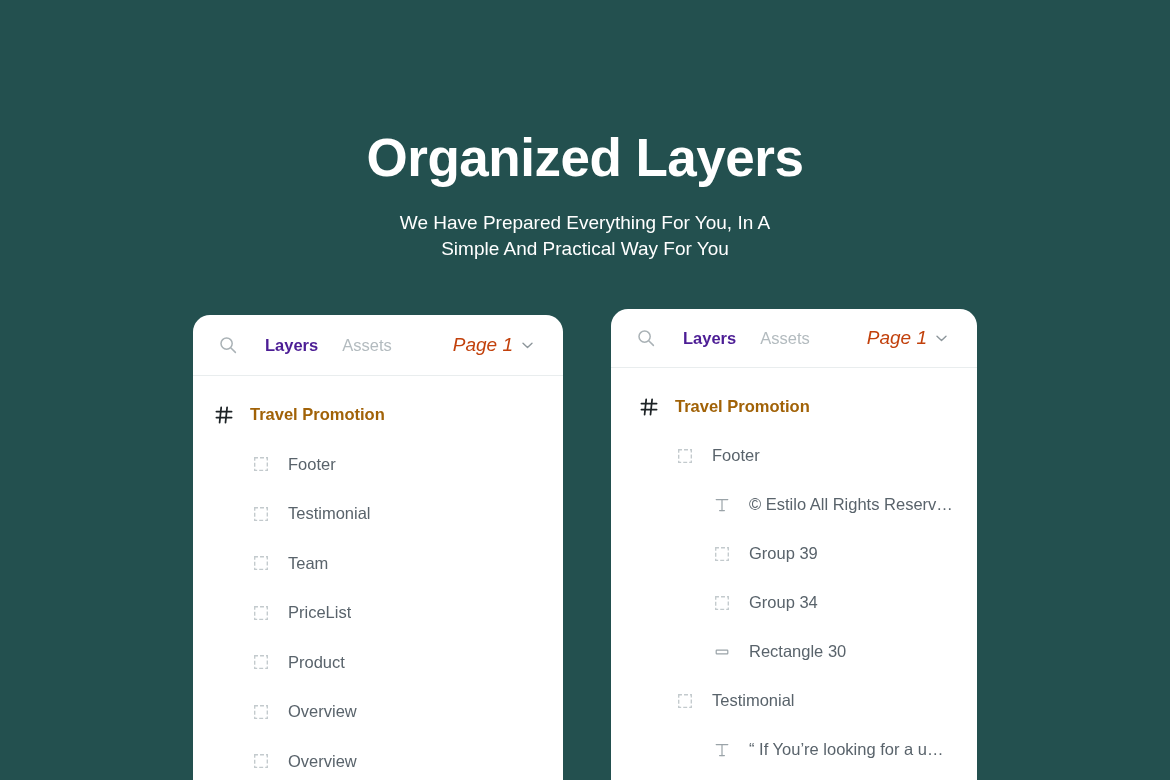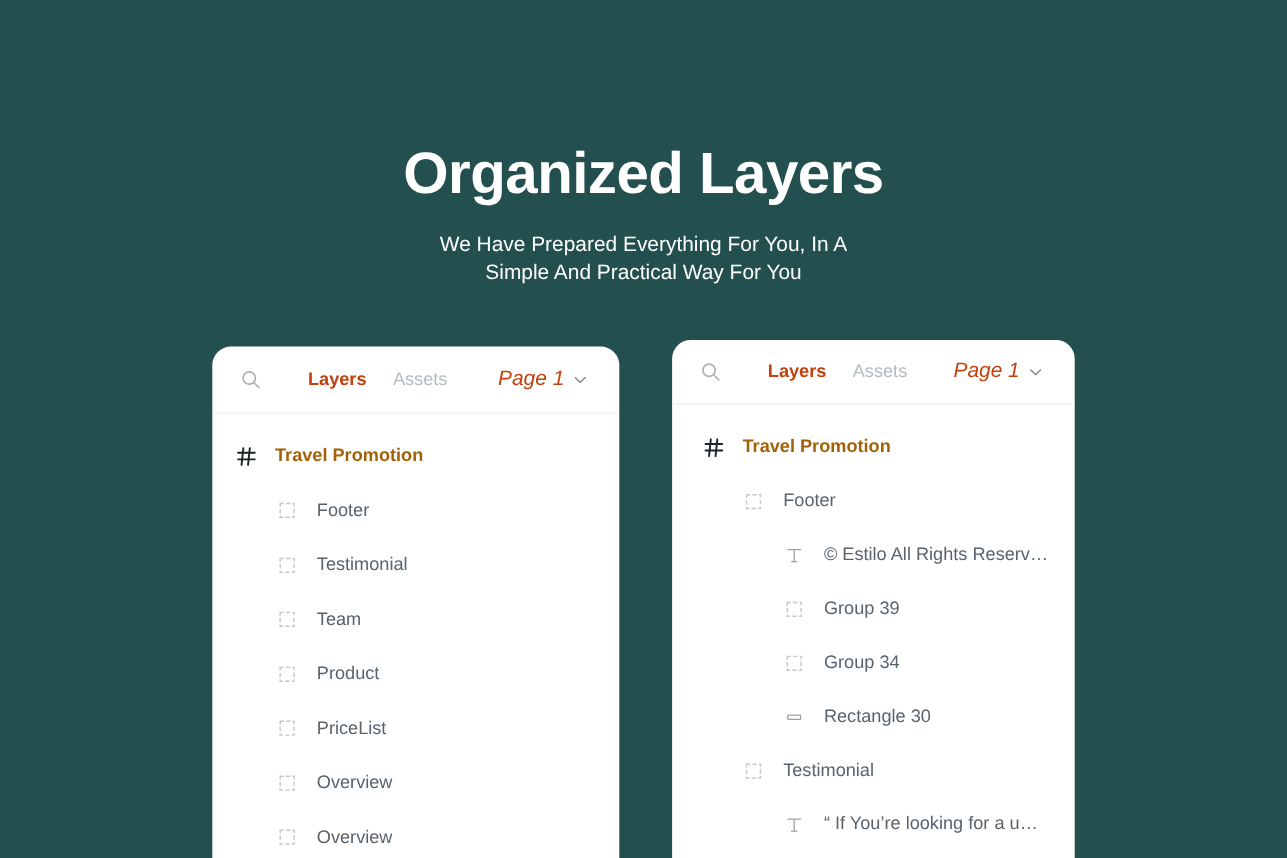--- a/index.html
+++ b/index.html
@@ -84,23 +84,23 @@
     flex: none;
   }
   .search-icon svg { display: block; }
 
   .tab {
     font-size: 16.5px;
     line-height: 20px;
     white-space: nowrap;
   }
   .tab-layers {
-    margin-left: 43px;
+    margin-left: 28px;
     font-weight: 700;
-    color: #c2410c;
+    color: #4c1d95;
   }
   .tab-assets {
     margin-left: 24px;
     font-weight: 400;
     color: #b3bbbf;
   }
 
   .page-select {
     margin-left: auto;
     margin-right: 30px;
@@ -232,29 +232,29 @@
           </svg>
         </span>
         <span class="layer-label">Team</span>
       </div>
       <div class="layer-row depth-1 kind-group">
         <span class="layer-icon">
           <svg width="16" height="16" viewBox="0 0 16 16" fill="none">
             <rect x="1.7" y="1.7" width="12.6" height="12.6" stroke="#c3cacd" stroke-width="1.35" stroke-dasharray="2.6 3.4" stroke-linecap="square"></rect>
           </svg>
         </span>
+        <span class="layer-label">PriceList</span>
+      </div>
+      <div class="layer-row depth-1 kind-group">
+        <span class="layer-icon">
+          <svg width="16" height="16" viewBox="0 0 16 16" fill="none">
+            <rect x="1.7" y="1.7" width="12.6" height="12.6" stroke="#c3cacd" stroke-width="1.35" stroke-dasharray="2.6 3.4" stroke-linecap="square"></rect>
+          </svg>
+        </span>
         <span class="layer-label">Product</span>
-      </div>
-      <div class="layer-row depth-1 kind-group">
-        <span class="layer-icon">
-          <svg width="16" height="16" viewBox="0 0 16 16" fill="none">
-            <rect x="1.7" y="1.7" width="12.6" height="12.6" stroke="#c3cacd" stroke-width="1.35" stroke-dasharray="2.6 3.4" stroke-linecap="square"></rect>
-          </svg>
-        </span>
-        <span class="layer-label">PriceList</span>
       </div>
       <div class="layer-row depth-1 kind-group">
         <span class="layer-icon">
           <svg width="16" height="16" viewBox="0 0 16 16" fill="none">
             <rect x="1.7" y="1.7" width="12.6" height="12.6" stroke="#c3cacd" stroke-width="1.35" stroke-dasharray="2.6 3.4" stroke-linecap="square"></rect>
           </svg>
         </span>
         <span class="layer-label">Overview</span>
       </div>
       <div class="layer-row depth-1 kind-group">

